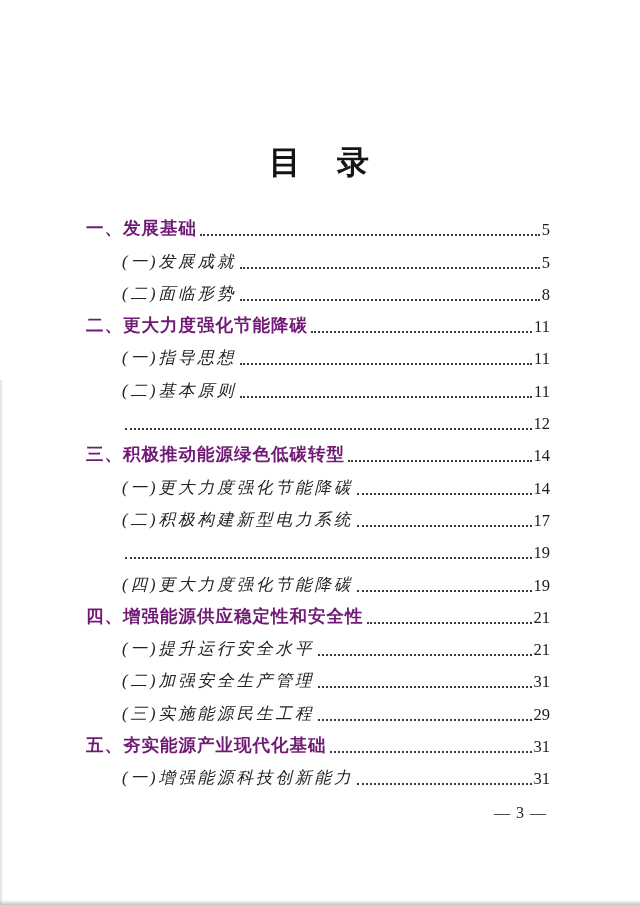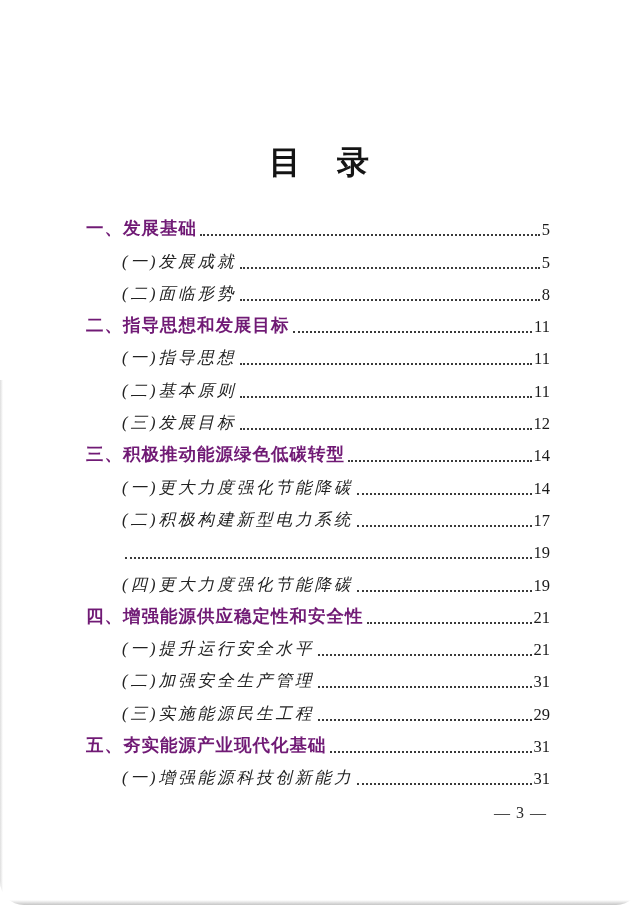--- a/index.html
+++ b/index.html
@@ -8,21 +8,20 @@
     background: #ffffff;
   }
   .page {
     position: relative;
     width: 640px;
     height: 905px;
     background: #ffffff;
     overflow: hidden;
     color: #1e1e1e;
     font-family: "Liberation Serif", serif;
-    border-radius: 24px;
   }
   .doc-title {
     margin: 0;
     padding-top: 141px;
     text-align: center;
     font-family: "Liberation Serif", serif;
     font-weight: 700;
     font-size: 32px;
     letter-spacing: 2px;
     color: #141414;
@@ -111,36 +110,35 @@
     <span class="toc-label">(一)发展成就</span>
     <span class="toc-leader"></span>
     <span class="toc-page">5</span>
   </div>
       <div class="toc-row level-2">
     <span class="toc-label">(二)面临形势</span>
     <span class="toc-leader"></span>
     <span class="toc-page">8</span>
   </div>
       <div class="toc-row level-1">
-    <span class="toc-label">二、指导思想和发展目标</span>
+    <span class="toc-label">二、更大力度强化节能降碳</span>
     <span class="toc-leader"></span>
     <span class="toc-page">11</span>
   </div>
       <div class="toc-row level-2">
     <span class="toc-label">(一)指导思想</span>
     <span class="toc-leader"></span>
     <span class="toc-page">11</span>
   </div>
       <div class="toc-row level-2">
     <span class="toc-label">(二)基本原则</span>
     <span class="toc-leader"></span>
     <span class="toc-page">11</span>
   </div>
       <div class="toc-row level-2">
-    <span class="toc-label">(三)发展目标</span>
     <span class="toc-leader"></span>
     <span class="toc-page">12</span>
   </div>
       <div class="toc-row level-1">
     <span class="toc-label">三、积极推动能源绿色低碳转型</span>
     <span class="toc-leader"></span>
     <span class="toc-page">14</span>
   </div>
       <div class="toc-row level-2">
     <span class="toc-label">(一)更大力度强化节能降碳</span>

